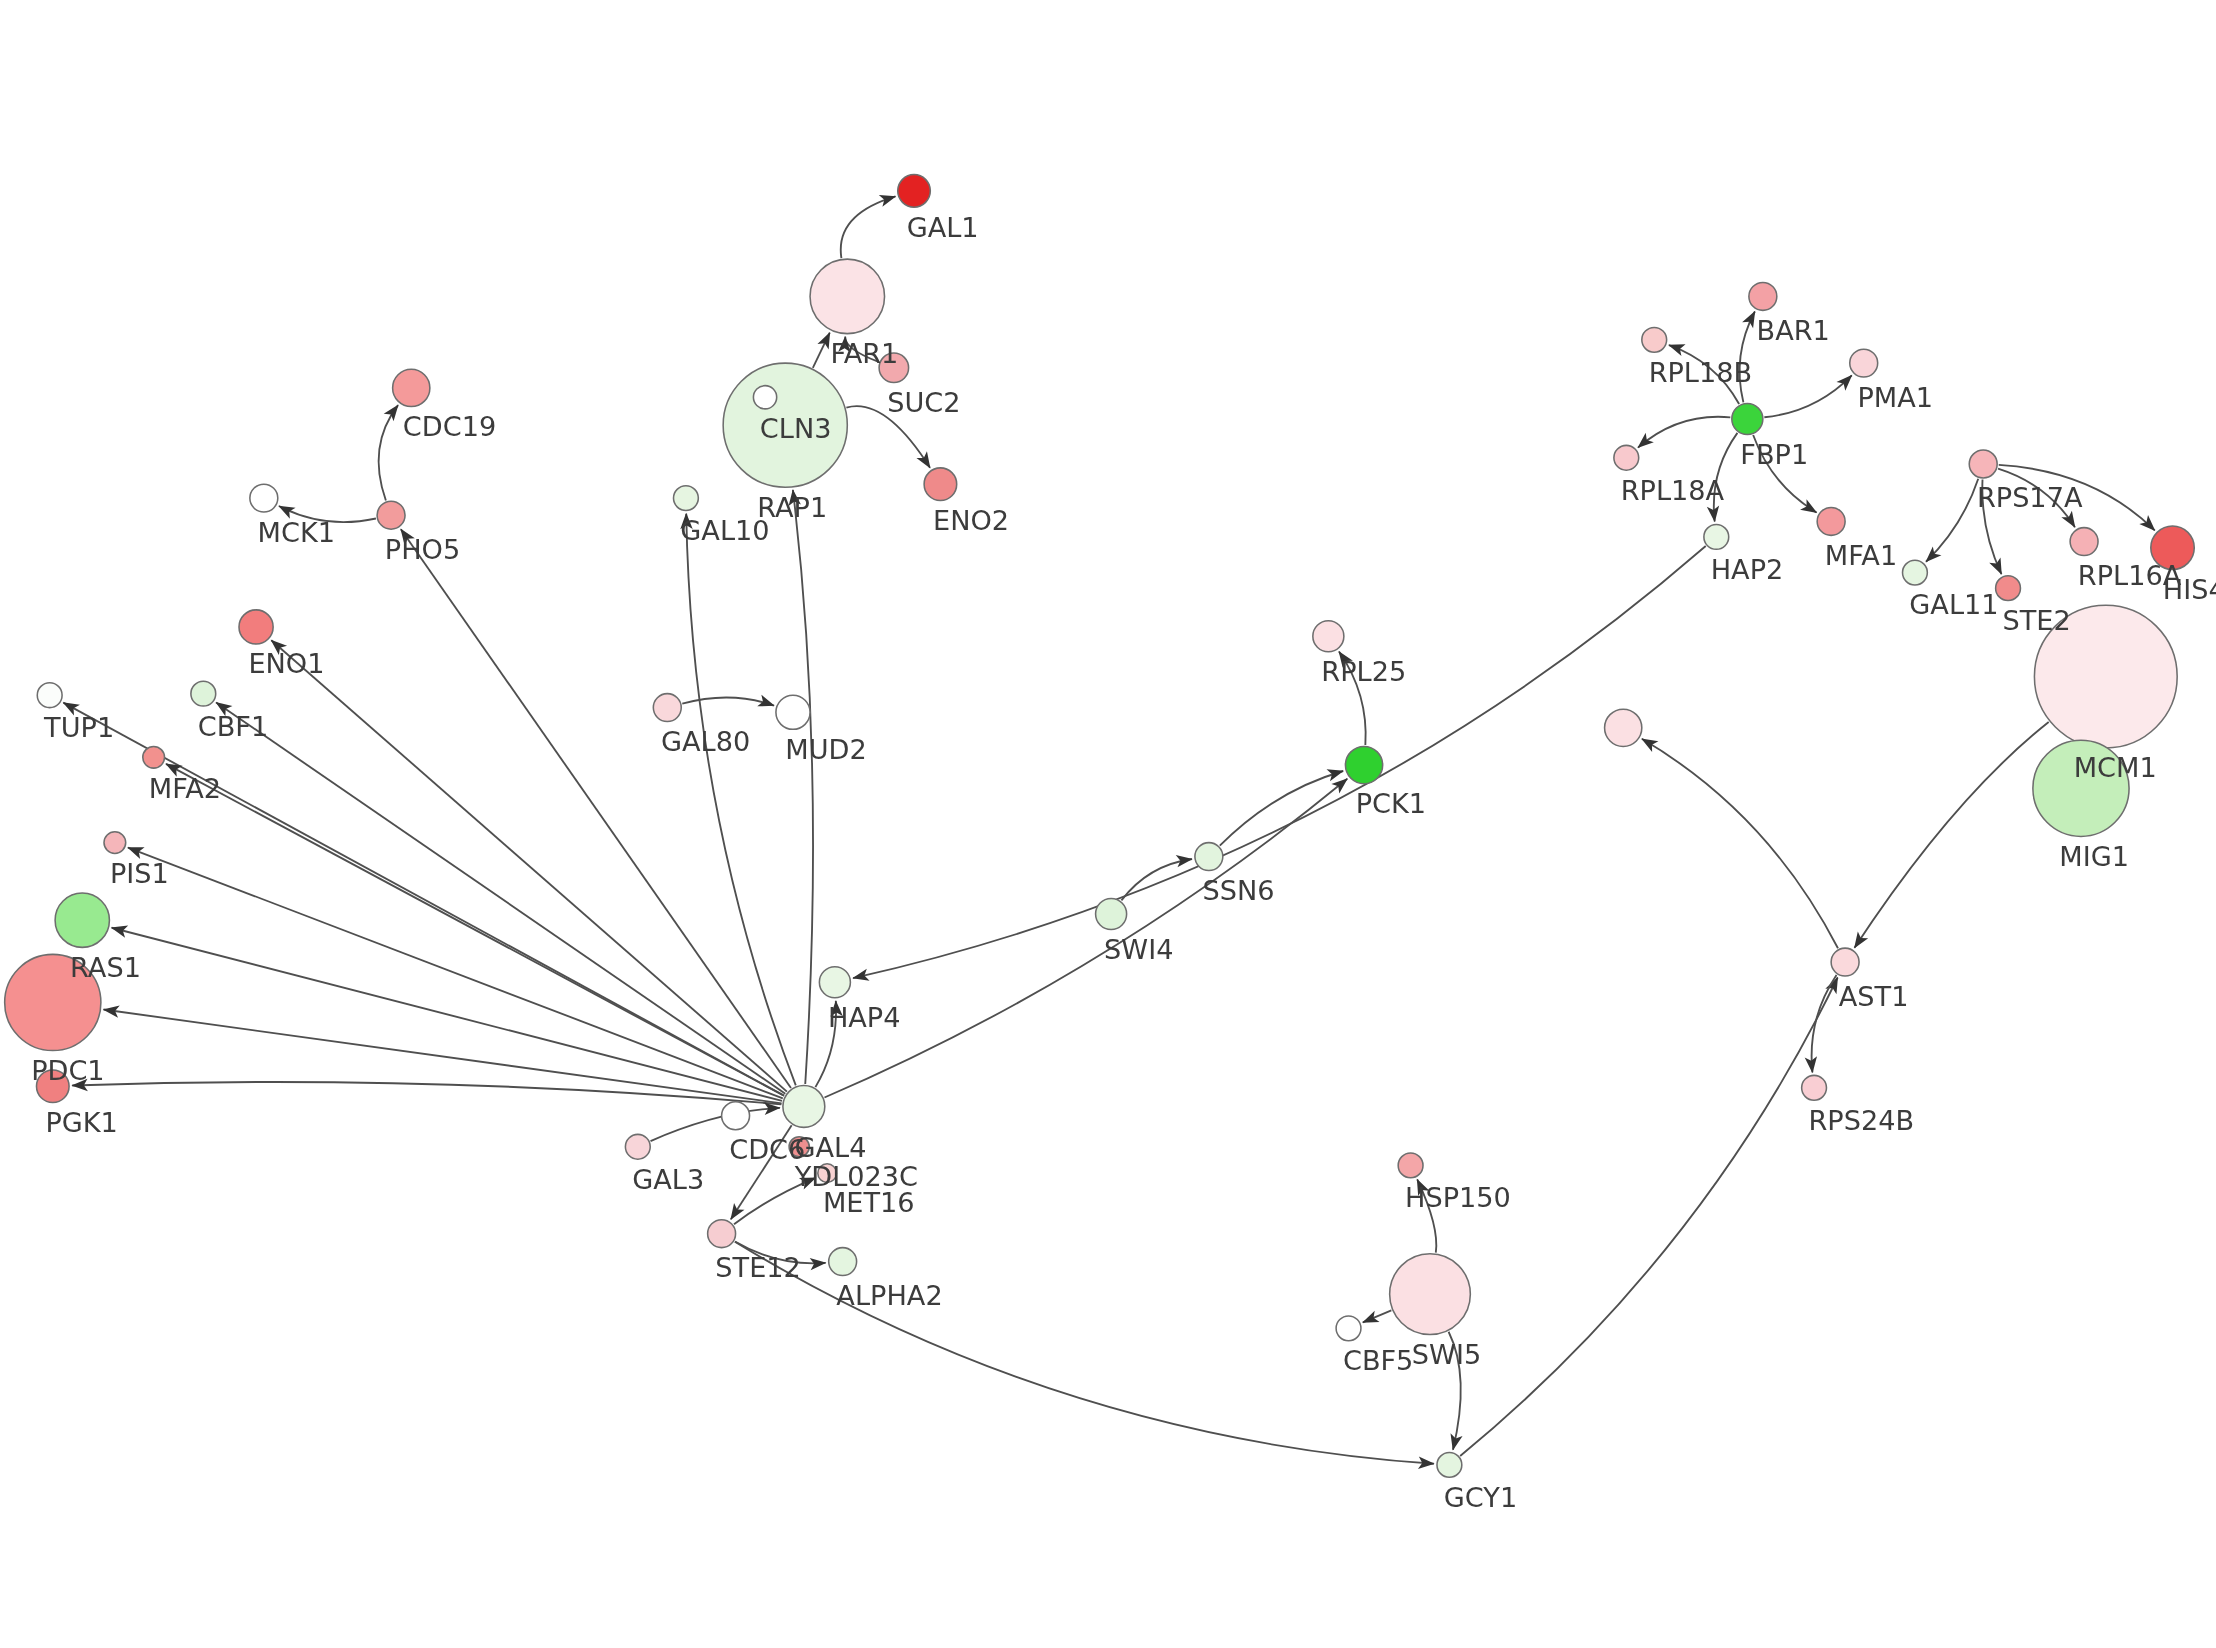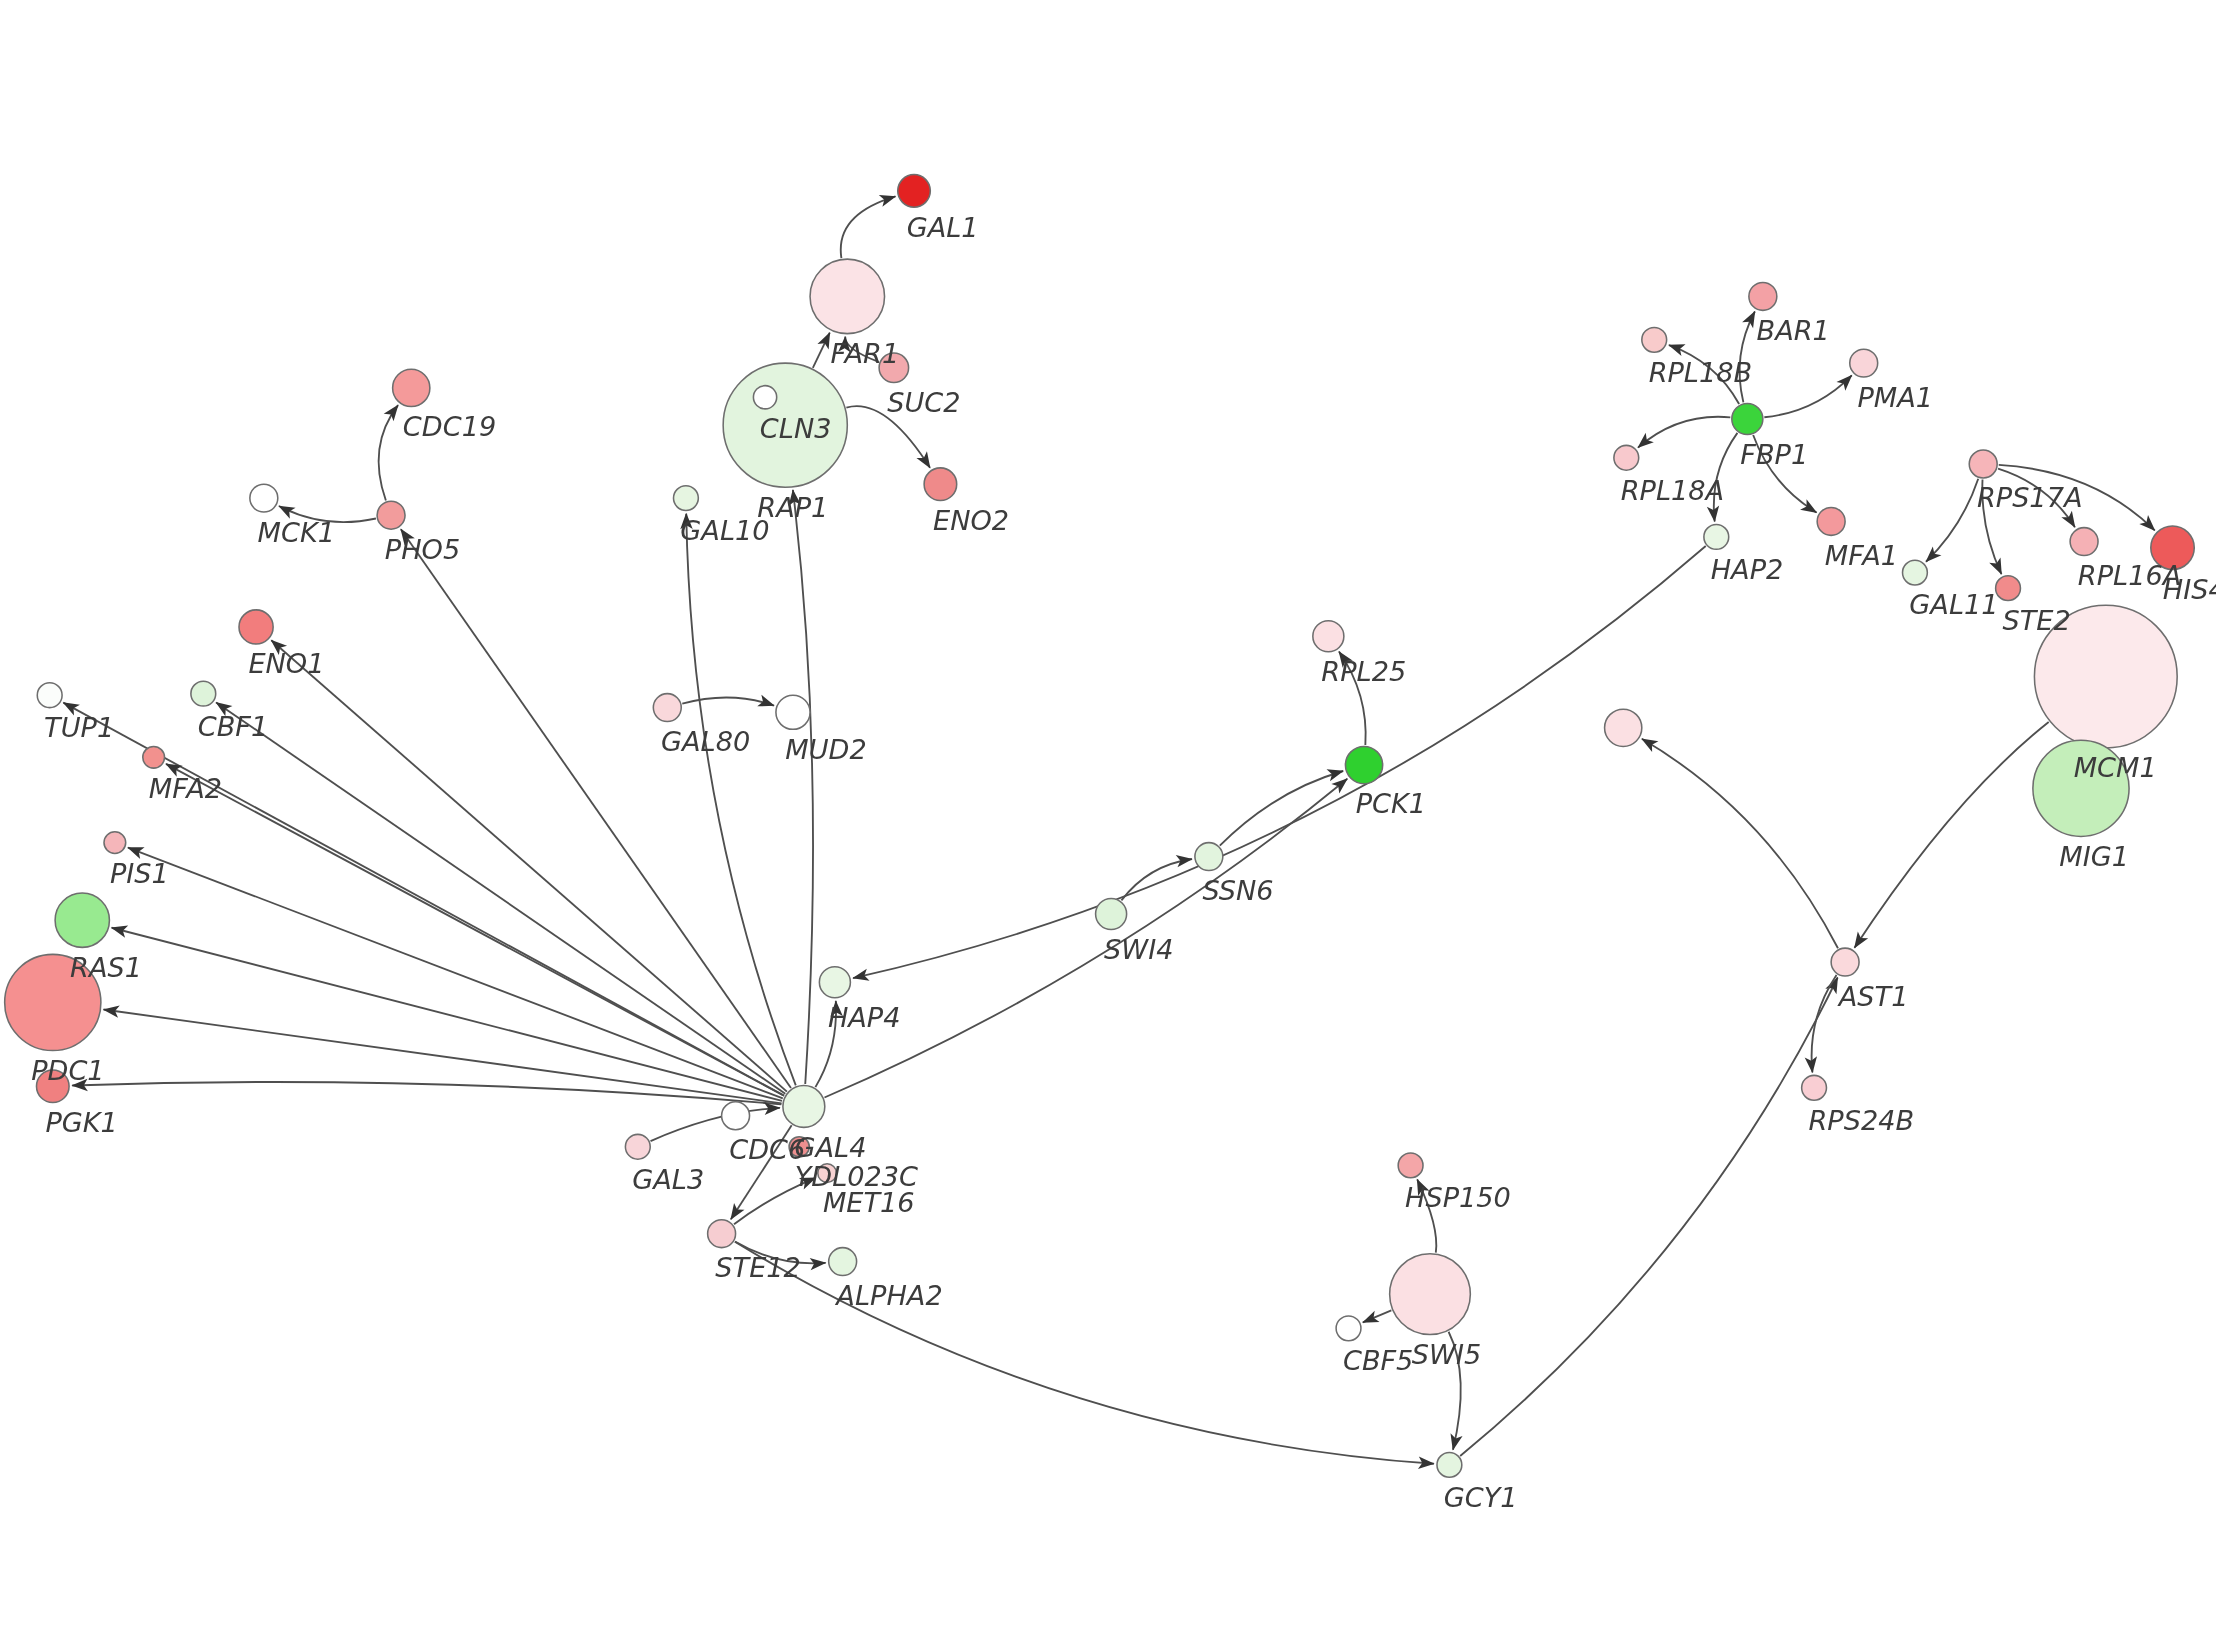--- a/index.html
+++ b/index.html
@@ -9,21 +9,20 @@
     height: 1648px;
     background: #ffffff;
     overflow: hidden;
     font-family: "DejaVu Sans", sans-serif;
   }
   #canvas-wrap {
     position: absolute;
     top: 0; left: 0;
     width: 2216px;
     height: 1648px;
-    font-style: italic;
   }
   svg { display: block; }
   .nlabel {
     font-family: "DejaVu Sans", sans-serif;
     user-select: none;
   }
 </style>
 </head>
 <body style="background: rgb(255, 255, 255);">
 

